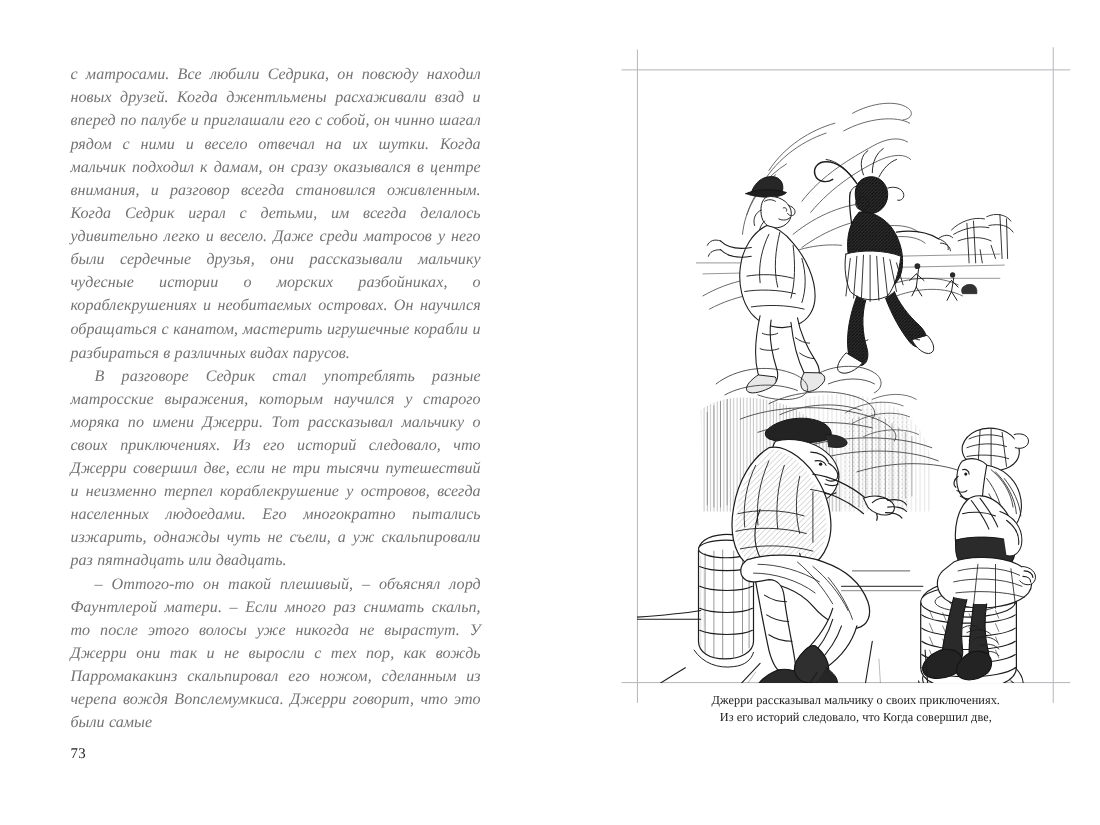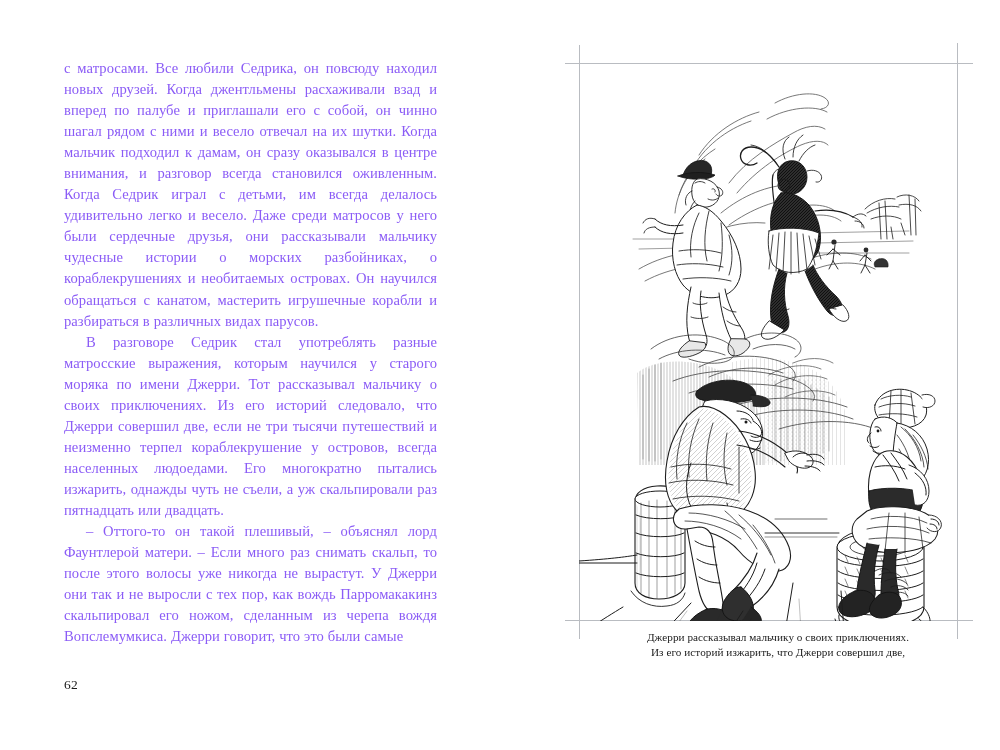--- a/index.html
+++ b/index.html
@@ -40,21 +40,22 @@
   }
 
   .para {
     margin: 0;
     text-align: justify;
     text-align-last: left;
     font-size: 14.6px;
     line-height: 21.05px;
     letter-spacing: 0.05px;
     word-spacing: 0.2px;
-    color: #8b5cf6;
+    color: #737373;
+    font-style: italic;
     -webkit-font-smoothing: antialiased;
   }
   .para.indent {
     text-indent: 22px;
   }
   .para + .para {
     margin-top: 0;
   }
 
   .folio {
@@ -127,21 +128,21 @@
 <div class="page-spread">
 
   <div class="text-page">
 
     <div class="text-column">
       <p class="para">с матросами. Все любили Седрика, он повсюду находил новых друзей. Когда джентльмены расхаживали взад и вперед по палубе и приглашали его с собой, он чинно шагал рядом с ними  и весело отвечал на их шутки. Когда мальчик подходил к дамам, он сразу оказывался в центре внимания, и разговор всегда становился оживленным. Когда Седрик играл с детьми, им всегда делалось удивительно легко и весело. Даже среди матросов у него были сердечные друзья, они рассказывали мальчику чудесные истории о морских разбойниках, о кораблекрушениях и необитаемых островах. Он научился обращаться с канатом, мастерить игрушечные корабли и разбираться в различных видах парусов.</p>
       <p class="para indent">В разговоре Седрик стал употреблять разные матросские выражения, которым научился у старого моряка по имени Джерри. Тот рассказывал мальчику о своих приключениях. Из его историй следовало, что Джерри совершил две, если не три тысячи путешествий и неизменно терпел кораблекрушение у островов, всегда населенных людоедами. Его многократно пытались изжарить, однажды чуть не съели, а уж скальпировали раз пятнадцать или двадцать.</p>
       <p class="para indent">– Оттого-то он такой плешивый, – объяснял лорд Фаунтлерой матери. – Если много раз снимать скальп, то после этого волосы уже никогда не вырастут. У Джерри они так и не выросли с тех пор, как вождь Парромакакинз скальпировал его ножом, сделанным из черепа вождя Вопслемумкиса. Джерри говорит, что это были самые</p>
     </div>
 
-    <div class="folio">62</div>
+    <div class="folio">73</div>
   </div>
 
   <div class="plate-page">
 
     <div class="plate-frame">
 
       <div class="crop-line crop-v crop-left"></div>
       <div class="crop-line crop-v crop-right"></div>
       <div class="crop-line crop-h crop-top"></div>
       <div class="crop-line crop-h crop-bottom"></div>
@@ -651,17 +652,17 @@
                 <path d="M316 530 C321 528 327 530 329 533"></path>
               </g>
             </g>
           </g>
         </svg>
       </div>
     </div>
 
     <div class="plate-caption">
       <span class="cap-line">Джерри рассказывал мальчику о своих приключениях.</span>
-      <span class="cap-line">Из его историй изжарить, что Джерри совершил две,</span>
+      <span class="cap-line">Из его историй следовало, что Когда совершил две,</span>
     </div>
   </div>
 
 </div>
 
 </body></html>

